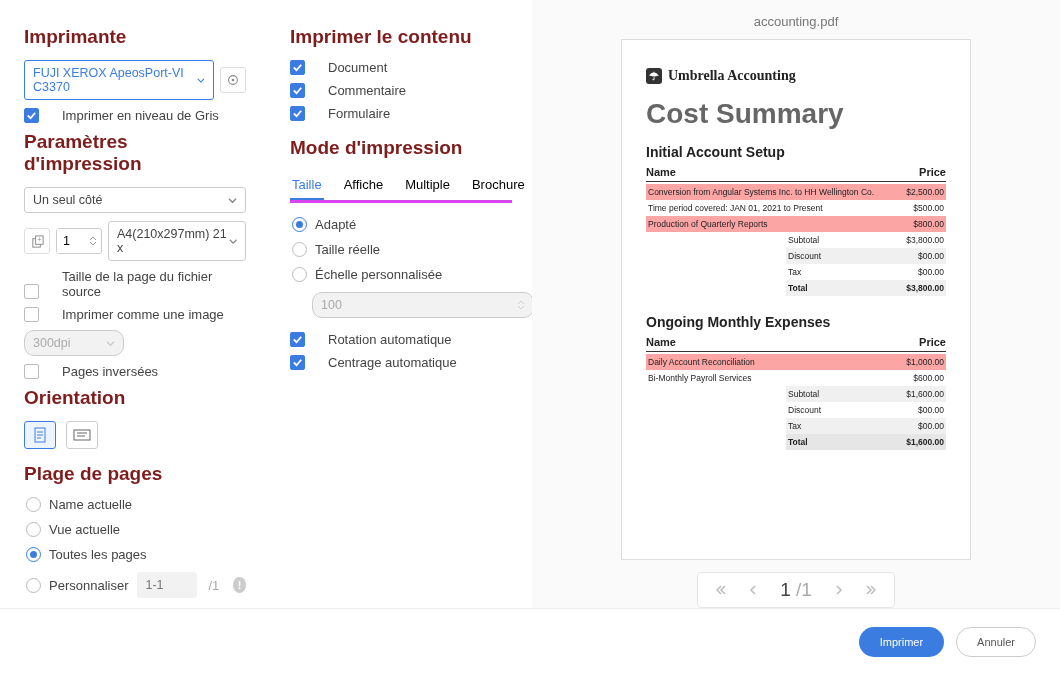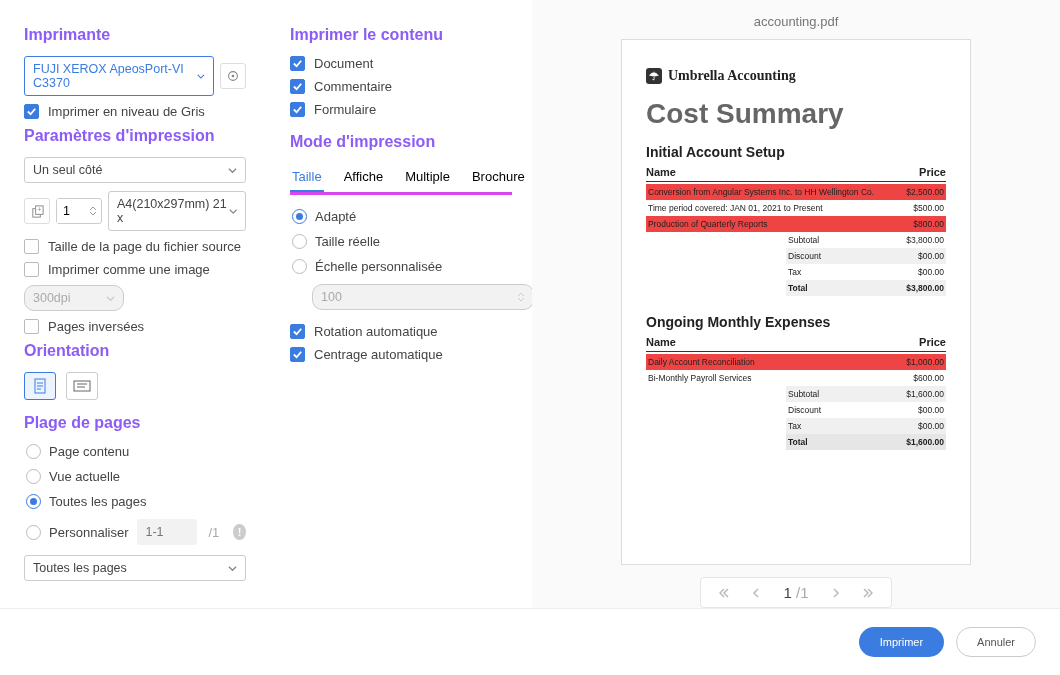--- a/index.html
+++ b/index.html
@@ -2,26 +2,26 @@
 <html><head>
 <meta charset="utf-8">
 <style>
   * { box-sizing: border-box; margin: 0; padding: 0; }
   body { font-family: -apple-system, BlinkMacSystemFont, "Segoe UI", Arial, sans-serif; font-size: 13px; color: #333; background: #fff; width: 1060px; height: 675px; overflow: hidden; }
   .main { display: flex; height: 608px; }
   .col { padding: 18px 20px 10px 24px; overflow-y: auto; }
   .col1 { width: 266px; }
   .col2 { width: 266px; }
   .col3 { flex: 1; background: #fafafa; display: flex; flex-direction: column; align-items: center; padding: 10px 0 0 0; }
-  .section-title { font-weight: 600; font-size: 16px; color: #8b5cf6; margin: 8px 0 12px 0; }
+  .section-title { font-weight: 600; font-size: 19px; color: #7f1d1d; margin: 8px 0 12px 0; }
   .row { display: flex; align-items: center; margin-bottom: 8px; gap: 6px; }
   .printer-select { flex: 1; display: flex; align-items: center; justify-content: space-between; border: 1px solid #3a7ce0; border-radius: 3px; padding: 5px 8px; color: #3a7ce0; font-size: 12.5px; cursor: pointer; background: #fff; }
   .reset-icon { width: 26px; height: 26px; border: 1px solid #ddd; border-radius: 3px; display: flex; align-items: center; justify-content: center; cursor: pointer; color: #888; }
   .chev { width: 9px; height: 9px; }
-  .chk-row { display: flex; align-items: flex-start; gap: 9px; margin-bottom: 8px; font-size: 13px; color: #444; }
+  .chk-row { display: flex; align-items: flex-end; gap: 23px; margin-bottom: 8px; font-size: 13px; color: #444; }
   .chk { width: 15px; height: 15px; border: 1px solid #bbb; border-radius: 2px; display: inline-flex; align-items: center; justify-content: center; background: #fff; cursor: pointer; flex-shrink: 0; }
   .chk.checked { background: #3a7ce0; border-color: #3a7ce0; }
   .chk.checked svg { display: block; }
   .chk svg { display: none; width: 11px; height: 11px; }
   .select { border: 1px solid #ccc; border-radius: 3px; padding: 5px 8px; font-size: 12.5px; color: #444; display: flex; align-items: center; justify-content: space-between; cursor: pointer; background: #fff; }
   .select.full { width: 100%; }
   .select.disabled { background: #f2f2f2; color: #aaa; border-radius: 10px; }
   .spinner { display: flex; align-items: center; border: 1px solid #ccc; border-radius: 3px; padding: 0; background: #fff; }
   .spinner input { border: none; width: 28px; text-align: left; padding: 5px 6px; font-size: 12.5px; outline: none; }
   .spinner .arrows { display: flex; flex-direction: column; padding: 0 4px; color: #999; cursor: pointer; }
@@ -44,30 +44,30 @@
   .scale-input { margin: 4px 0 14px 22px; }
   .scale-input .select { width: 222px; }
   .filename { color: #777; font-size: 13px; margin: 4px 0 10px 0; }
   .preview-page { width: 350px; height: 530px; background: #fff; border: 1px solid #ddd; padding: 28px 24px; font-family: Arial, sans-serif; color: #222; overflow: hidden; }
   .pv-logo { display: flex; align-items: center; gap: 6px; font-weight: 600; font-size: 14px; margin-bottom: 14px; font-family: Georgia, serif; }
   .pv-logo-mark { width: 16px; height: 16px; background: #333; border-radius: 3px; display: inline-flex; align-items: center; justify-content: center; color: #fff; font-size: 11px; }
   .pv-h1 { font-size: 28px; font-weight: 700; color: #666; margin-bottom: 14px; }
   .pv-h2 { font-size: 14px; font-weight: 700; margin: 10px 0 6px 0; }
   .pv-thead { display: flex; justify-content: space-between; font-weight: 700; font-size: 11px; border-bottom: 1.5px solid #333; padding-bottom: 3px; margin-bottom: 2px; }
   .pv-row { display: flex; justify-content: space-between; font-size: 8.5px; padding: 3px 2px; }
-  .pv-row.shade { background: #ef4444; }
+  .pv-row.shade { background: #fca5a5; }
   .pv-sub { display: flex; justify-content: space-between; font-size: 8.5px; padding: 3px 2px; }
   .pv-sub .lbl { width: 140px; text-align: left; }
   .pv-sub-wrap { margin-left: 140px; }
   .pv-sub.shade { background: #f0f0f0; }
   .pv-sub.bold { font-weight: 700; }
   .pager { display: flex; align-items: center; gap: 22px; margin-top: 12px; border: 1px solid #e5e5e5; background: #fff; border-radius: 4px; padding: 6px 18px; }
   .pager-btn { color: #bbb; cursor: pointer; display: flex; }
   .pager-btn svg { width: 10px; height: 10px; }
-  .pager-text { font-size: 15px; color: #444; }
+  .pager-text { font-size: 19px; color: #444; }
   .pager-text .total { color: #aaa; }
   .footer { height: 67px; border-top: 1px solid #eee; display: flex; align-items: center; justify-content: flex-end; padding: 0 24px; gap: 12px; }
   .btn { padding: 8px 20px; border-radius: 16px; font-size: 11px; cursor: pointer; border: 1px solid transparent; }
   .btn-primary { background: #3a7ce0; color: #fff; }
   .btn-secondary { background: #fff; color: #555; border-color: #ccc; }
 </style>
 </head>
 <body>
 
 <div class="main">
@@ -168,21 +168,21 @@
             <rect x="1" y="2" width="16" height="10" fill="none" stroke="currentColor"></rect>
             <line x1="4" y1="5" x2="14" y2="5" stroke="currentColor"></line>
             <line x1="4" y1="8" x2="12" y2="8" stroke="currentColor"></line>
           </svg>
       </div>
     </div>
 
     <div class="section-title">Plage de pages</div>
     <div class="radio-row">
       <span class="radio"></span>
-        <span>Page contenu</span>
+        <span>Name actuelle</span>
     </div>
     <div class="radio-row">
       <span class="radio"></span>
         <span>Vue actuelle</span>
     </div>
     <div class="radio-row">
       <span class="radio checked"></span>
         <span>Toutes les pages</span>
     </div>
     <div class="radio-row">

